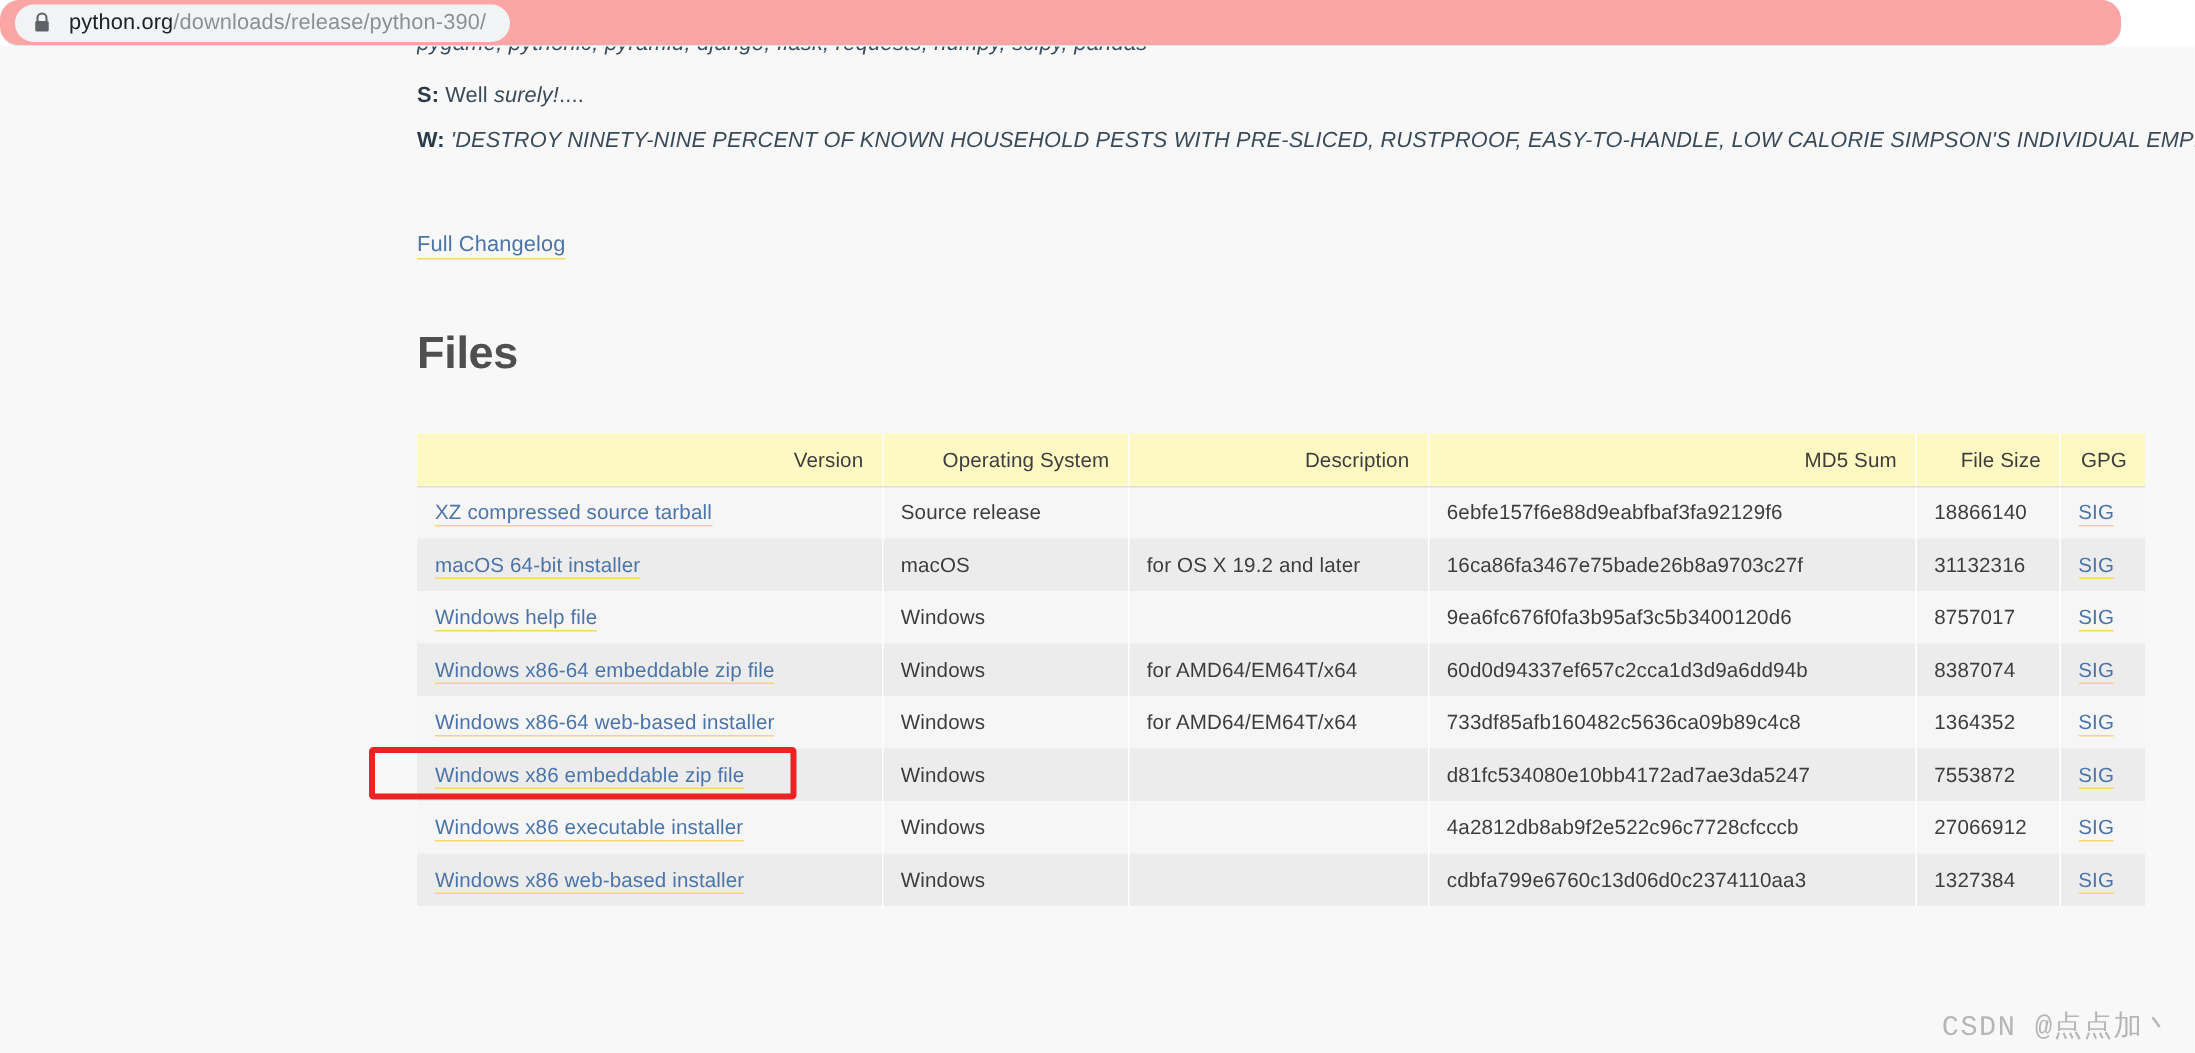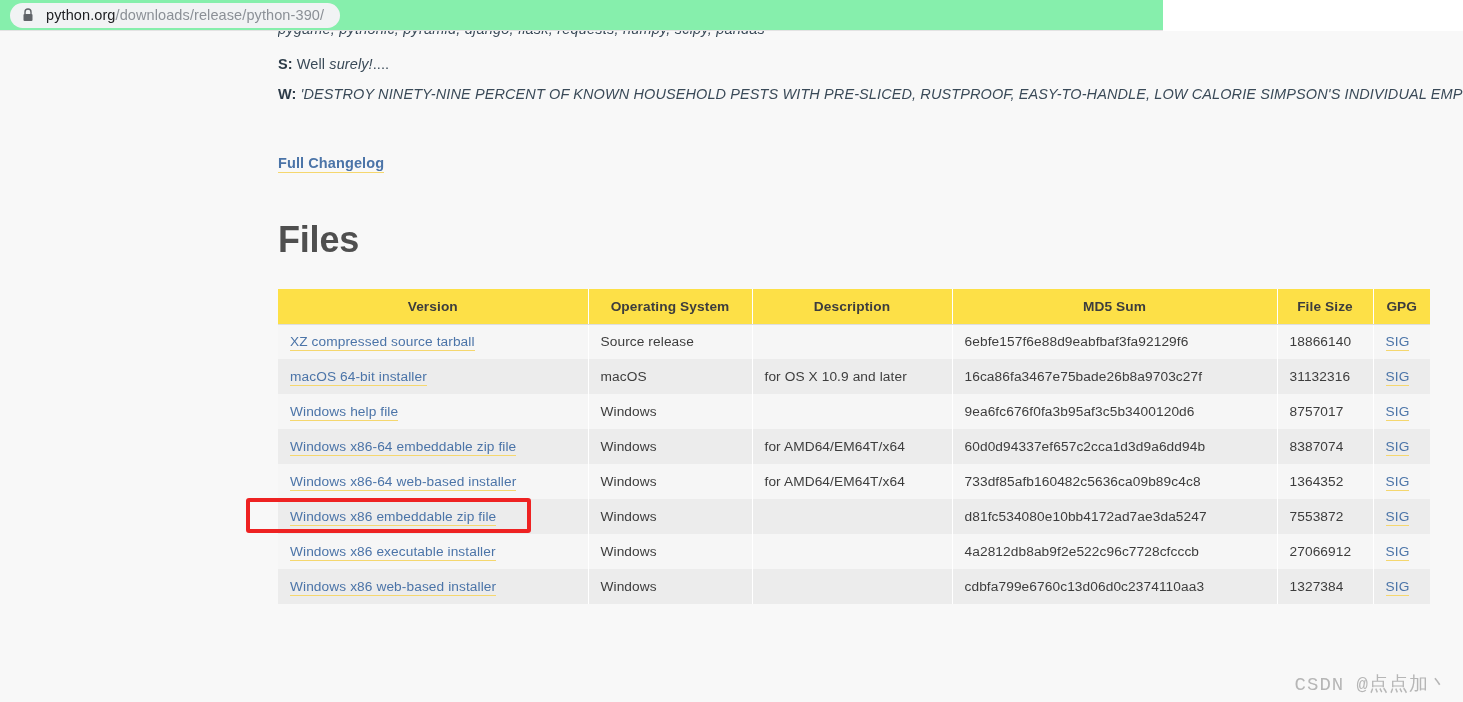--- a/index.html
+++ b/index.html
@@ -7,24 +7,24 @@
     margin: 0; padding: 0;
     width: 1463px; height: 702px;
     background: #ffffff;
     font-family: "Liberation Sans", sans-serif;
     overflow: hidden;
   }
 
   
   .browser-bar {
     position: absolute; top: 0; left: 0;
-    width: 1163px; height: 31px;
-    background: #86efac;
+    width: 1414px; height: 31px;
+    background: #fca5a5;
     border-bottom: 1px solid #e3e3e3;
-    display: flex; align-items: center;
+    display: flex; align-items: center; border-radius: 13px;
   }
   .omnibox {
     margin-left: 10px;
     height: 25px;
     min-width: 330px;
     background: #f1f3f4;
     border-radius: 13px;
     display: flex; align-items: center;
     padding: 0 14px 0 12px;
   }
@@ -79,46 +79,45 @@
 
   .changelog-link {
     position: absolute;
     left: 278px; top: 124px;
     font-size: 14.5px;
     color: #4b74a8;
     text-decoration: none;
     border-bottom: 1.6px solid #f5d76e;
     padding-bottom: 1px;
     letter-spacing: .1px;
-    font-weight: bold;
   }
 
   h2.files-title {
     position: absolute;
     left: 278px; top: 188px;
     margin: 0;
-    font-size: 36px;
+    font-size: 30px;
     font-weight: bold;
     color: #4f4f4f;
     letter-spacing: -0.2px;
   }
 
   
   table.files-table {
     position: absolute;
     left: 278px; top: 258px;
     width: 1152px;
     border-collapse: collapse;
     font-size: 13.7px;
     table-layout: fixed;
   }
   table.files-table th {
-    background: #fde047;
-    text-align: center;
-    font-weight: bold;
+    background: #fef9c3;
+    text-align: right;
+    font-weight: normal;
     color: #3d3d3d;
     padding: 10px 12px 9px 12px;
     height: 35px;
     border-bottom: 1px solid #dedede;
     border-right: 1px solid #ffffff;
     font-size: 13.7px;
     letter-spacing: .1px;
     vertical-align: middle;
   }
   table.files-table th:last-child { border-right: none; }
@@ -223,21 +222,21 @@
           <td><a class="file-link" href="#">XZ compressed source tarball</a></td>
           <td>Source release</td>
           <td></td>
           <td>6ebfe157f6e88d9eabfbaf3fa92129f6</td>
           <td>18866140</td>
           <td><a class="sig-link" href="#">SIG</a></td>
         </tr>
         <tr>
           <td><a class="file-link" href="#">macOS 64-bit installer</a></td>
           <td>macOS</td>
-          <td>for OS X 10.9 and later</td>
+          <td>for OS X 19.2 and later</td>
           <td>16ca86fa3467e75bade26b8a9703c27f</td>
           <td>31132316</td>
           <td><a class="sig-link" href="#">SIG</a></td>
         </tr>
         <tr>
           <td><a class="file-link" href="#">Windows help file</a></td>
           <td>Windows</td>
           <td></td>
           <td>9ea6fc676f0fa3b95af3c5b3400120d6</td>
           <td>8757017</td>

